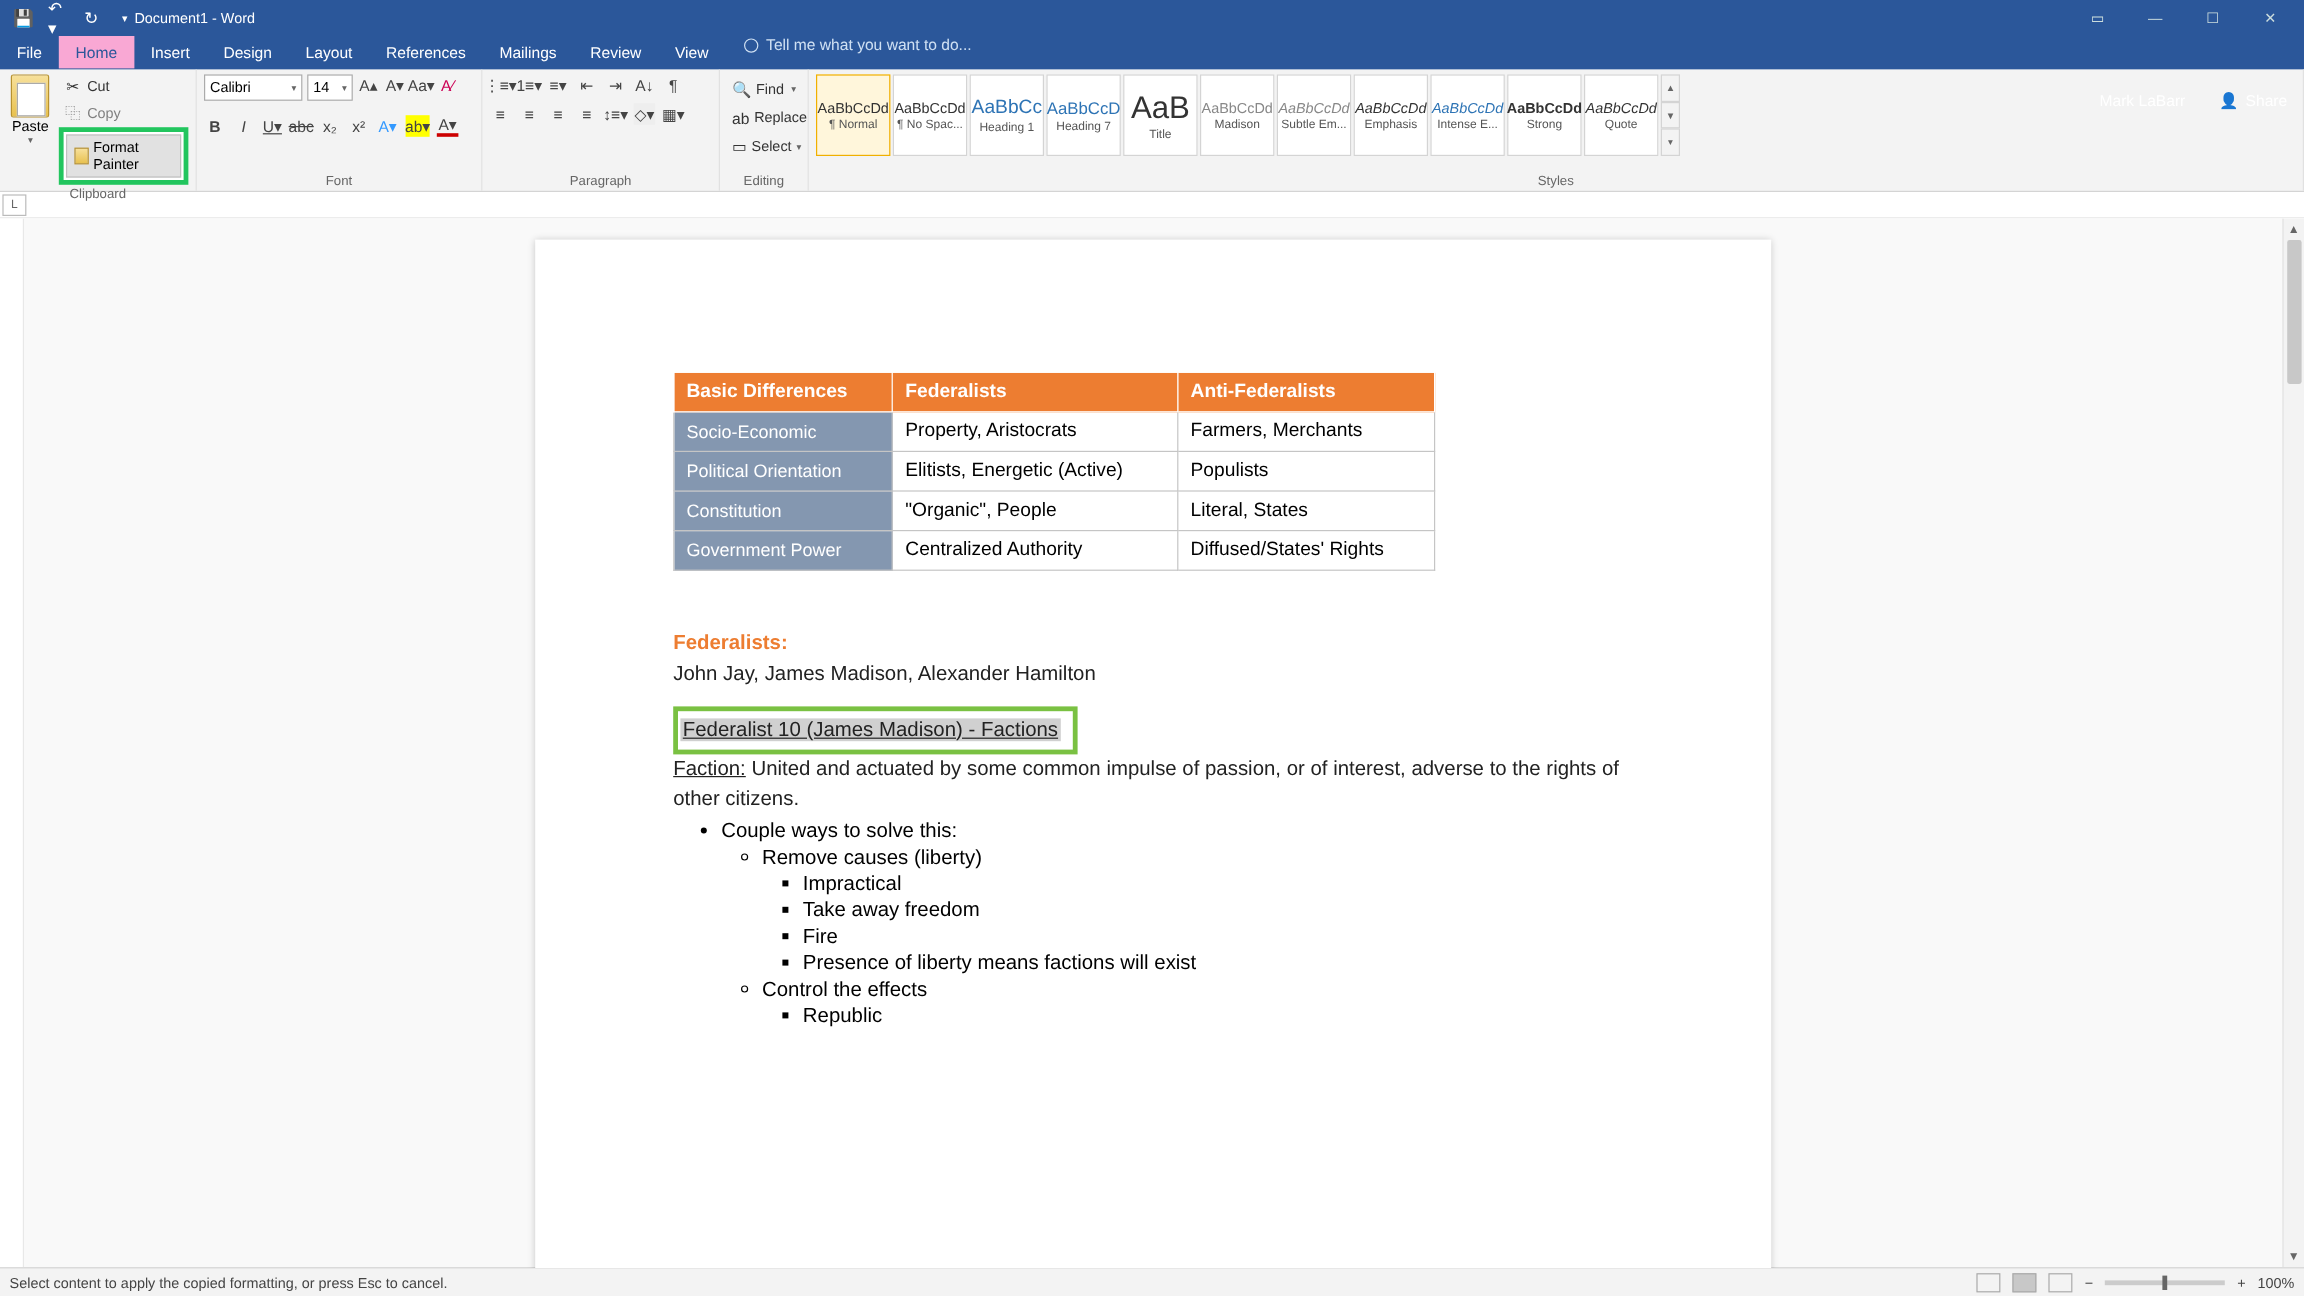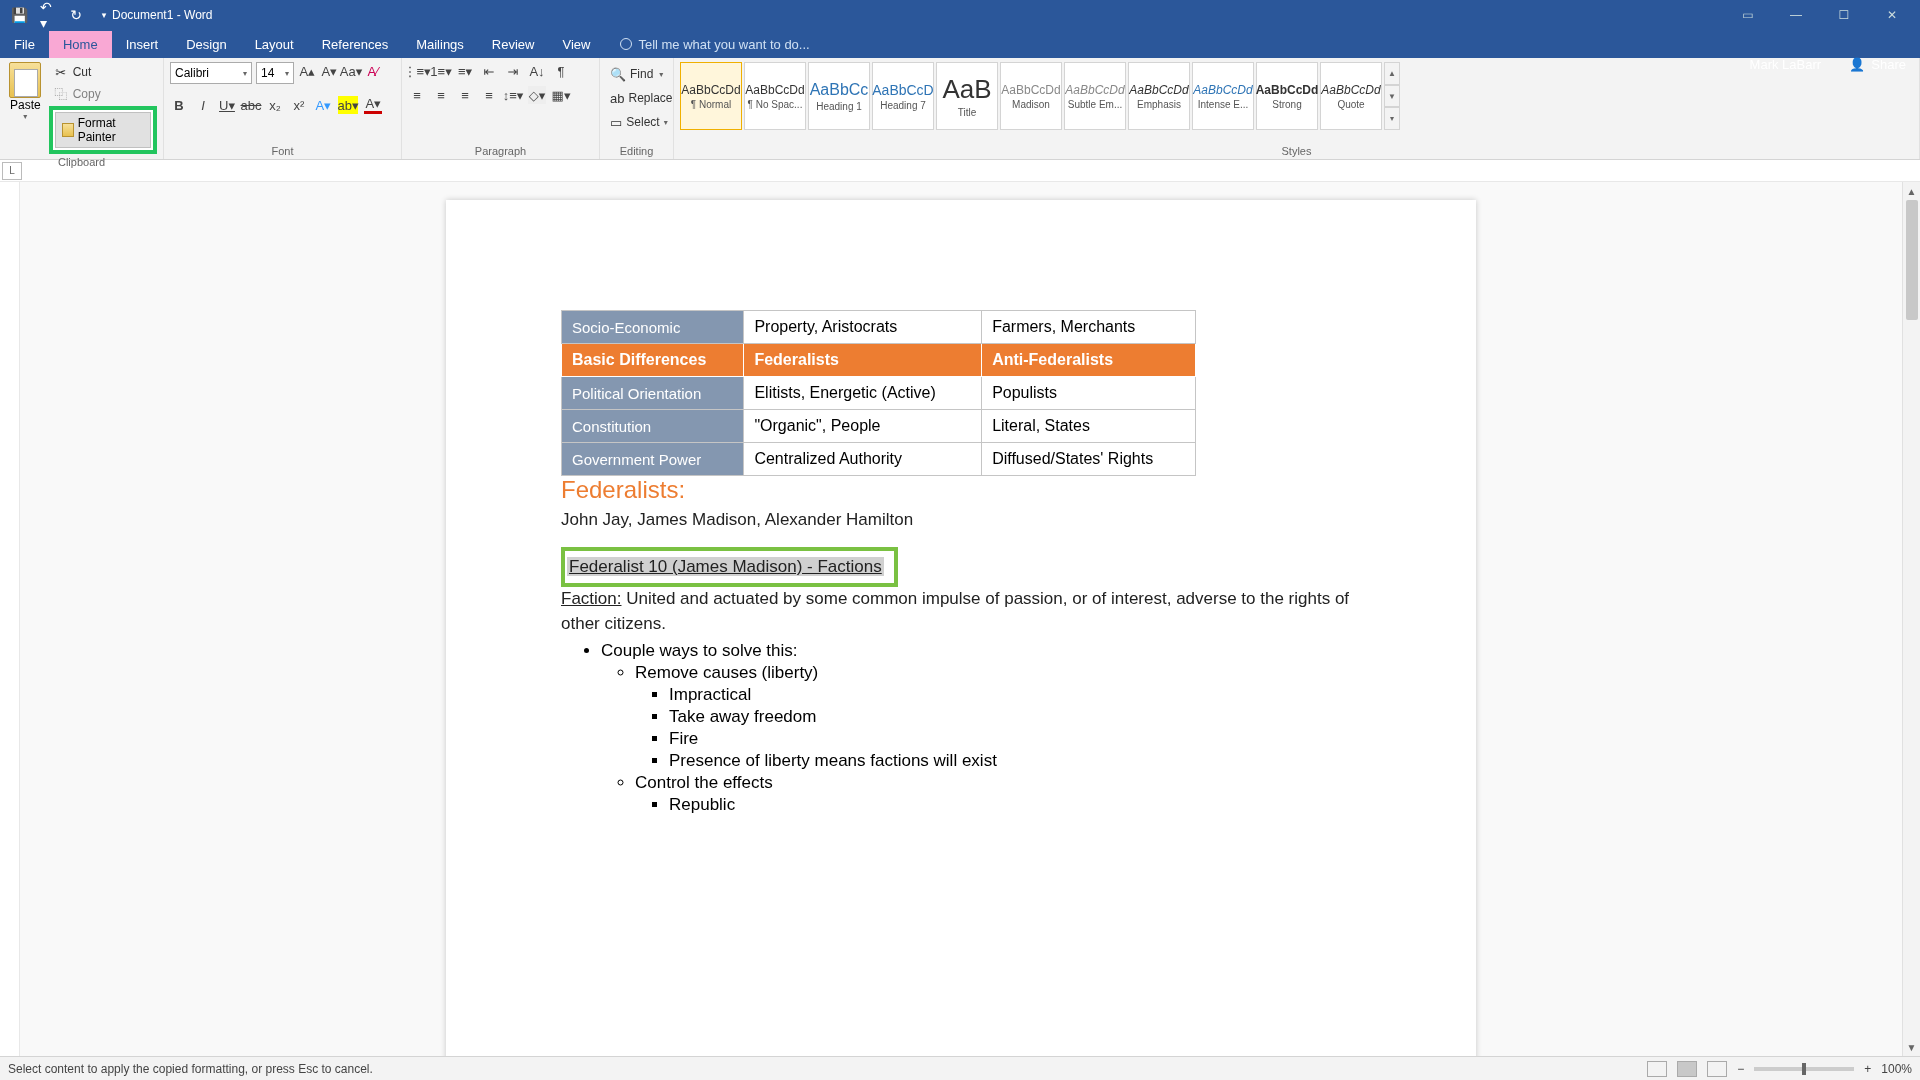--- a/index.html
+++ b/index.html
@@ -5,21 +5,21 @@
 *{margin:0;padding:0;box-sizing:border-box;font-family:"Segoe UI",Tahoma,sans-serif;}
 html,body{width:1920px;height:1080px;overflow:hidden;background:#fff;}
 
 .titlebar{height:30px;background:#2b579a;color:#fff;display:flex;align-items:center;font-size:12px;}
 .titlebar .qat{display:flex;align-items:center;gap:12px;padding-left:12px;}
 .titlebar .qat .icon{width:16px;height:16px;display:flex;align-items:center;justify-content:center;color:#fff;font-size:14px;}
 .titlebar .title{flex:1;text-align:left;}
 .titlebar .win-controls{display:flex;gap:8px;padding-right:8px;}
 .titlebar .win-controls .wc{width:40px;height:30px;display:flex;align-items:center;justify-content:center;color:#cdd;font-size:12px;}
 
-.menubar{height:28px;background:#2b579a;display:flex;align-items:center;color:#fff;font-size:13px;}
+.menubar{height:28px;background:#2b579a;display:flex;align-items:flex-start;color:#fff;font-size:13px;}
 .menubar .tab{padding:6px 14px 6px;cursor:pointer;}
 .menubar .tab.active{background:#f9a8d4;color:#2b579a;}
 .menubar .spacer{flex:1;}
 .menubar .user{padding:6px 14px;display:flex;align-items:center;gap:6px;margin-top:40px;}
 .menubar .tell{display:flex;align-items:center;gap:6px;padding-left:16px;color:#cfe0f3;}
 .menubar .tell .bulb{width:12px;height:12px;border:1px solid #cfe0f3;border-radius:50%;}
 
 .ribbon{height:102px;background:#f3f3f3;border-bottom:1px solid #d4d4d4;display:flex;}
 .group{border-right:1px solid #e1e1e1;display:flex;flex-direction:column;justify-content:space-between;padding:4px 6px 0;}
 .group .ctrls{flex:1;display:flex;align-items:flex-start;gap:4px;}
@@ -69,21 +69,21 @@
 .doc-scroll{flex:1;overflow:auto;display:flex;justify-content:center;}
 .h-ruler{height:18px;background:#fff;margin-left:20px;}
 
 .page{width:1030px;min-height:1200px;background:#fff;margin-top:18px;box-shadow:0 0 6px rgba(0,0,0,0.2);padding:110px 115px;}
 
 table.diff{border-collapse:collapse;width:635px;}
 table.diff th{background:#ed7d31;color:#fff;text-align:left;font-weight:600;padding:7px 10px;font-size:16px;border:1px solid #fff;}
 table.diff td.row-hdr{background:#8497b0;color:#fff;padding:7px 10px;font-size:15px;border:1px solid #c5c5c5;}
 table.diff td{padding:7px 10px;font-size:16px;border:1px solid #c5c5c5;border-top:1px solid #c5c5c5;}
 
-.sec-title{color:#ed7d31;font-size:24px;font-weight:400;margin-bottom:4px;}
+.sec-title{color:#ed7d31;font-size:17px;font-weight:700;margin-top:50px;margin-bottom:4px;}
 .body-text{font-size:17px;color:#222;line-height:1.45;}
 .green-box{border:4px solid #7ac142;display:inline-block;padding:4px 10px 4px 2px;margin-top:14px;position:relative;}
 .green-box .sel{background:#d0d0d0;padding:0 2px;}
 ul.lvl1{margin-left:40px;margin-top:4px;}
 ul.lvl1>li{font-size:17px;list-style:disc;margin:2px 0;}
 ul.lvl2{margin-left:34px;}
 ul.lvl2>li{list-style:circle;font-size:17px;margin:2px 0;}
 ul.lvl3{margin-left:34px;}
 ul.lvl3>li{list-style:square;font-size:17px;margin:2px 0;}
 
@@ -303,29 +303,29 @@
   <div class="h-ruler"></div>
 </div>
 
 <div class="doc-area">
   <div class="v-ruler"></div>
   <div class="doc-scroll">
     <div class="page">
       <table class="diff">
         <tbody>
             <tr>
+          <th>Basic Differences</th>
+          <th>Federalists</th>
+          <th>Anti-Federalists</th>
+        </tr>
+        <tr>
               <td class="row-hdr">Socio-Economic</td>
               <td>Property, Aristocrats</td>
               <td>Farmers, Merchants</td>
             </tr>
-        <tr>
-          <th>Basic Differences</th>
-          <th>Federalists</th>
-          <th>Anti-Federalists</th>
-        </tr>
         <tr>
               <td class="row-hdr">Political Orientation</td>
               <td>Elitists, Energetic (Active)</td>
               <td>Populists</td>
             </tr>
         <tr>
               <td class="row-hdr">Constitution</td>
               <td>"Organic", People</td>
               <td>Literal, States</td>
             </tr>

